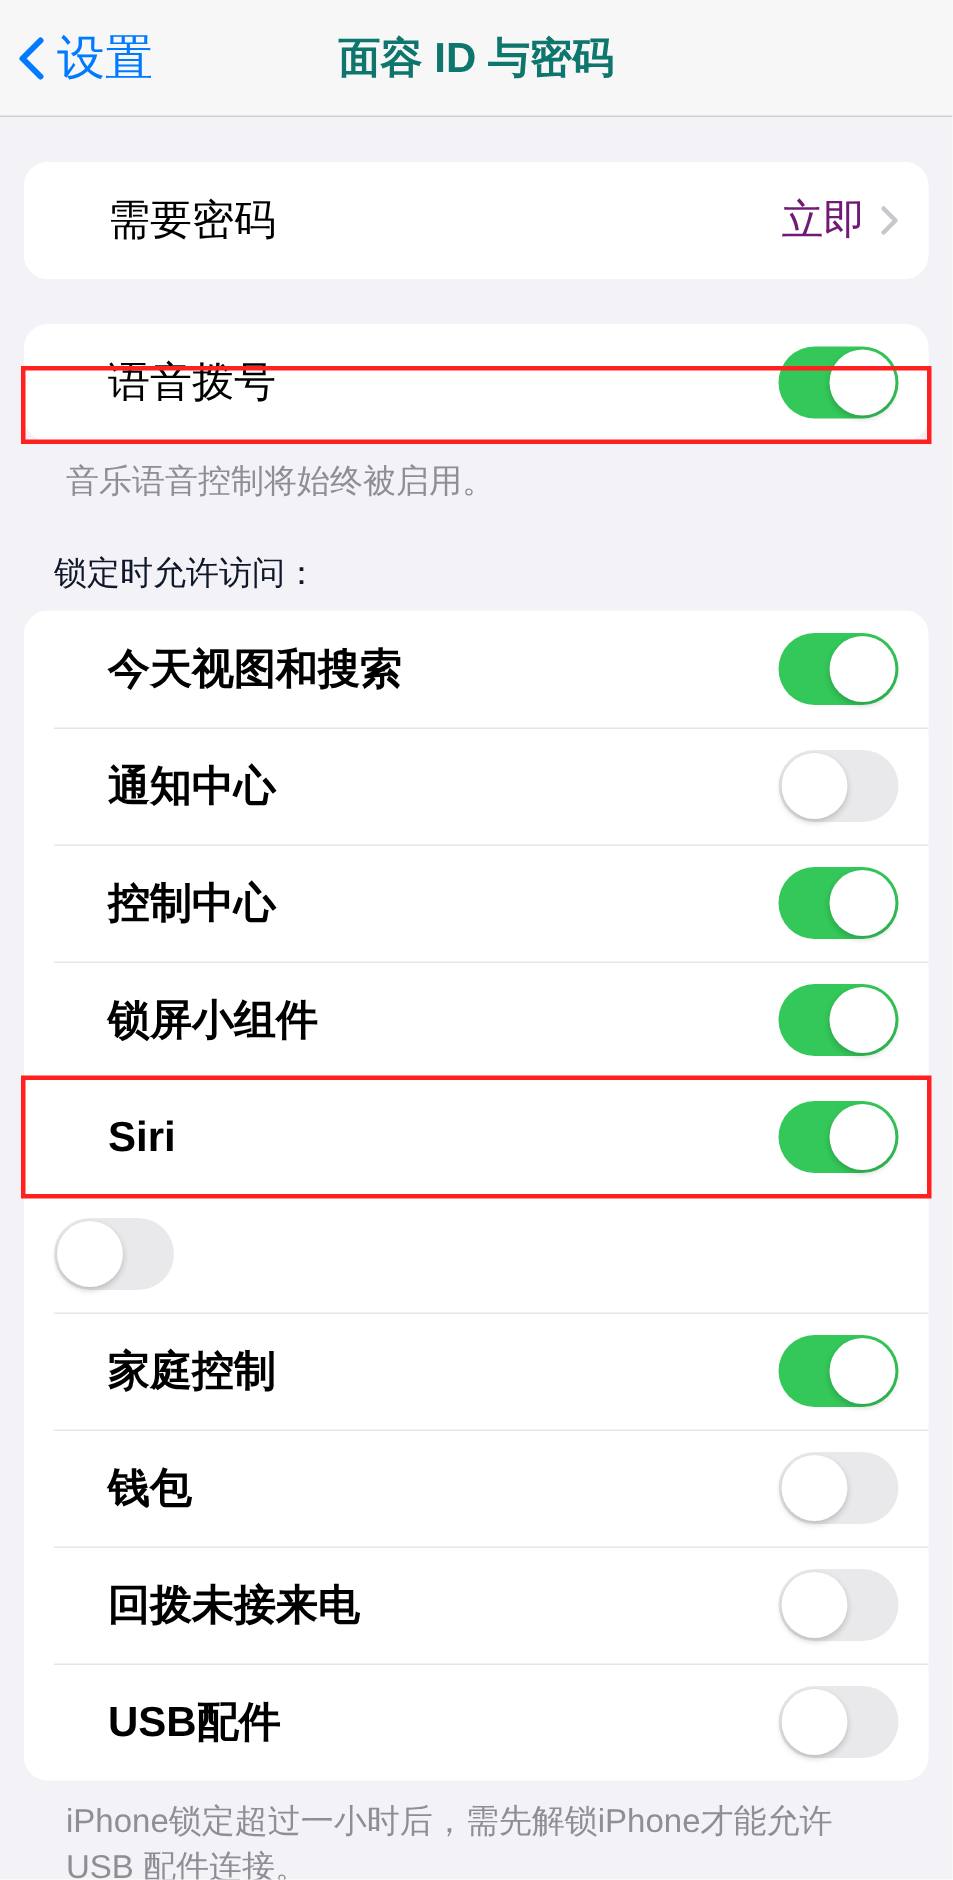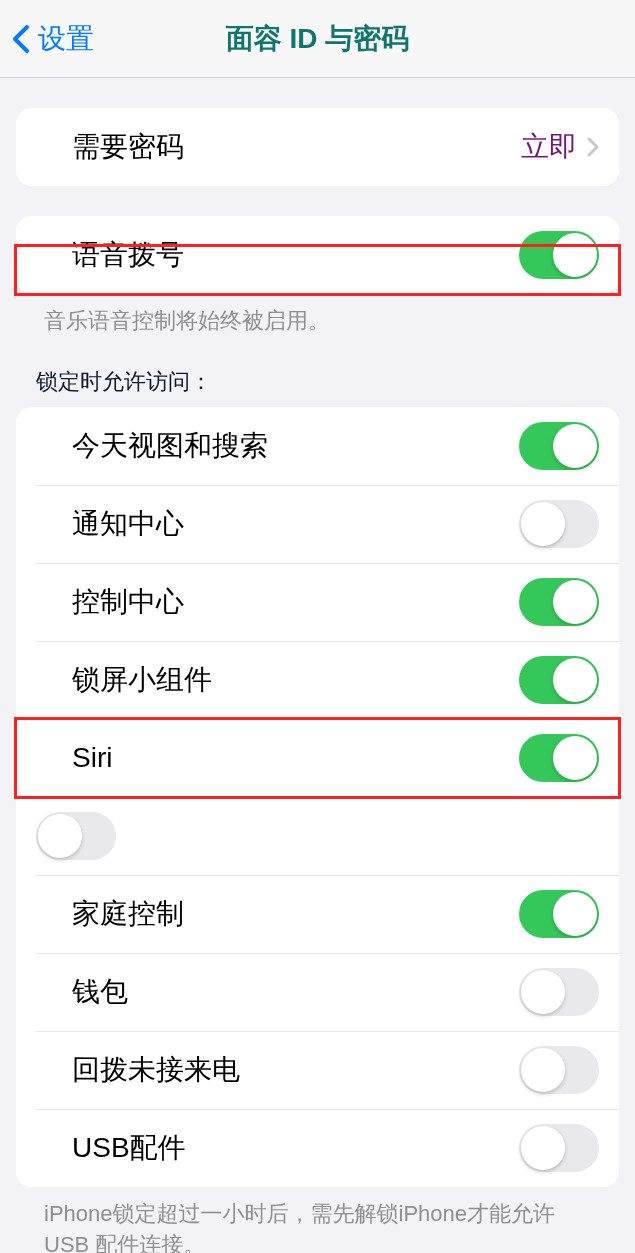--- a/index.html
+++ b/index.html
@@ -19,21 +19,21 @@
       height: 78px;
       display: flex;
       align-items: center;
       position: relative;
       border-bottom: 1px solid #d1d1d6;
     }
     .back-button {
       display: flex;
       align-items: center;
       color: #007aff;
-      font-size: 28px;
+      font-size: 32px;
       margin-left: 12px;
       cursor: pointer;
     }
     .back-chevron {
       width: 18px;
       height: 30px;
       margin-right: 8px;
     }
     .header-title {
       position: absolute;
@@ -173,21 +173,21 @@
           <div class="toggle-knob"></div>
         </div>
       </div>
     </div>
     <div class="highlight-border" id="hl-voice" style="left:14px; right:14px; top:28px; bottom:-2px;"></div>
   </div>
   <div class="footer-text">音乐语音控制将始终被启用。</div>
 
   <div class="section-header">锁定时允许访问：</div>
 
-  <div style="position:relative;">
+  <div style="position:relative;font-weight:bold;">
     <div class="group2" id="lock-access-list">
         <div class="row">
           <span class="row-label">今天视图和搜索</span>
           <div class="toggle on">
             <div class="toggle-knob"></div>
           </div>
         </div>
         <div class="row">
           <span class="row-label">通知中心</span>
           <div class="toggle off">

